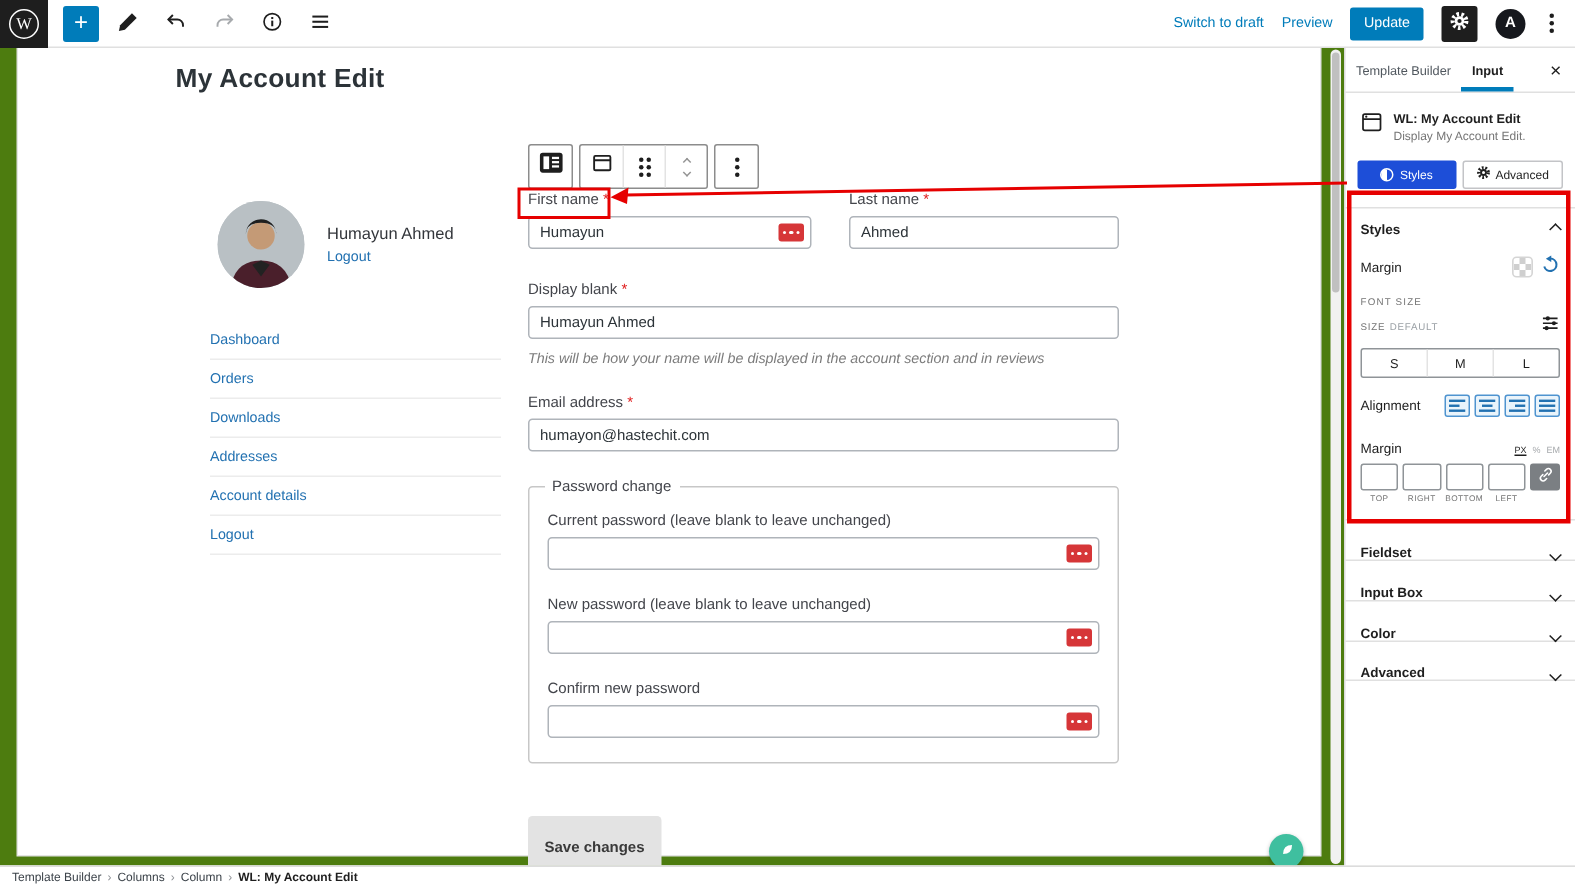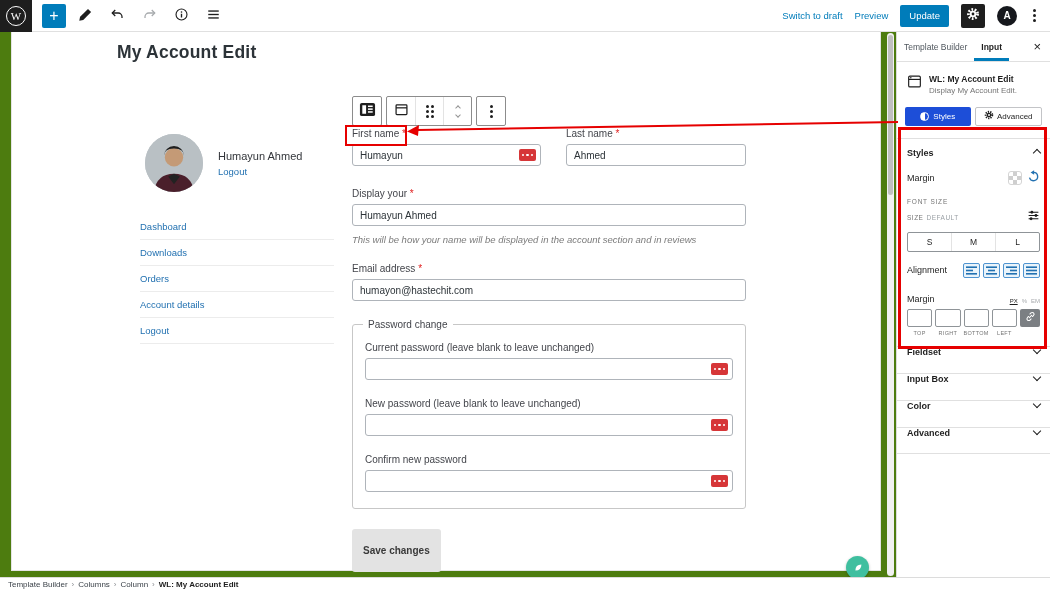--- a/index.html
+++ b/index.html
@@ -53,21 +53,21 @@
   .f-c1{width:189px}.f-c2{width:180px}
   .f-label{display:block;font-size:10px;color:#43454b;margin-bottom:5px}
   .req{color:#e01c1c}
   .in-wrap{position:relative}
   .txt-in{width:100%;height:22px;border:1px solid #afb4ba;border-radius:3px;padding:0 26px 0 7px;font-size:10px;color:#2c3338;background:#fff;font-family:"Liberation Sans",sans-serif}
   .txt-in.noicon{padding-right:7px}
   .req-badge{position:absolute;right:5px;top:5px;width:17px;height:12px;background:#d63638;border-radius:2px;display:flex;align-items:center;justify-content:center;gap:2px}
   .req-badge i{width:2.5px;height:2.5px;border-radius:50%;background:#fff;display:block}
   .f-group{margin-bottom:18px}
   .helper{font-size:9.5px;color:#7b7b7b;font-style:italic;margin:-10px 0 18px}
-  .pw-fieldset{border:1px solid #c7c7c7;border-radius:3px;padding:12px 12px 16px;margin-bottom:20px}
+  .pw-fieldset{border:1px solid #c7c7c7;border-radius:3px;padding:12px 12px 16px;margin-bottom:35px}
   .pw-legend{font-size:10px;color:#43454b;padding:0 5px;margin-left:-2px}
   .save-btn{display:inline-block;background:#e3e3e3;color:#3a3a3a;font-size:10px;font-weight:bold;padding:16px 11px;border-radius:3px;border:none;cursor:pointer}
 
   .scrollbar{position:absolute;right:2px;top:1px;bottom:1px;width:7px;background:#f1f1f1;border-radius:4px}
   .scroll-thumb{position:absolute;top:2px;left:1px;width:5px;height:160px;background:#c0c0c0;border-radius:3px;cursor:grab}
   .chat-bubble{position:absolute;left:846px;top:524px;width:23px;height:23px;border-radius:50%;background:#3fbf9f;display:flex;align-items:center;justify-content:center;cursor:pointer;box-shadow:0 1px 3px rgba(0,0,0,.25)}
 
   
   .sidebar{width:154px;background:#fff;border-left:1px solid #dcdcdc;position:relative;font-size:9px}
   .sb-tabs{height:30px;border-bottom:1px solid #e0e0e0;display:flex;align-items:stretch}
@@ -103,21 +103,21 @@
   .margin-h{display:flex;justify-content:space-between;align-items:flex-end;margin-top:16px}
   .units{display:flex;gap:4px;font-size:6px;color:#a7aaad}
   .unit{cursor:pointer}
   .unit.active{color:#1e1e1e;text-decoration:underline}
   .margin-inputs{display:flex;gap:3px;margin-top:5px}
   .m-in{flex:1;min-width:0;height:18px;border:1px solid #8f9498;border-radius:2px;background:#fff;font-size:8px;padding:0 3px;font-family:"Liberation Sans",sans-serif}
   .link-btn{width:20px;height:18px;background:#7b7f83;border:none;border-radius:2px;display:flex;align-items:center;justify-content:center;cursor:pointer;flex:0 0 20px}
   .m-labels{display:flex;gap:3px;margin-top:3px}
   .m-side{flex:1;text-align:center;font-size:5.5px;color:#757575;letter-spacing:.3px}
   .m-spacer{flex:0 0 20px}
-  .sb-row{height:27px;border-top:1px solid #e0e0e0;display:flex;align-items:flex-start;justify-content:space-between;padding:0 10px;cursor:pointer}
+  .sb-row{height:27px;border-top:1px solid #e0e0e0;display:flex;align-items:flex-end;justify-content:space-between;padding:0 10px;cursor:pointer}
   .sb-row:last-of-type{border-bottom:1px solid #e0e0e0}
   .sb-row-label{font-size:9px;font-weight:bold;color:#1e1e1e}
 
   
   .breadcrumb{position:absolute;left:0;right:0;bottom:0;height:13px;background:#fff;border-top:1px solid #dcdcdc;display:flex;align-items:center;gap:4px;padding:0 8px;font-size:8px;color:#3c434a;z-index:30}
   .bc-item{cursor:pointer}
   .bc-sep{color:#8c8f94}
   .bc-item.current{font-weight:bold;color:#1e1e1e}
 
   
@@ -250,22 +250,23 @@
             <path d="M19.5 23 a10.5 10.5 0 0 1 21 0 q0 -8 -10.5 -8 t-10.5 8z" fill="#1f1f1f"></path>
             <path d="M9 60 q3 -19 21 -19 t21 19z" fill="#4a1f2b"></path>
             <path d="M24 44 l6 8 6 -8 -6 -3z" fill="#222"></path>
           </svg>
         </div>
         <div class="acct-name">Humayun Ahmed</div>
         <a class="acct-logout">Logout</a>
 
         <nav class="acct-nav">
           <div class="nav-item">Dashboard</div>
+          <div class="nav-item">Orders</div>
           <div class="nav-item">Downloads</div>
-          <div class="nav-item">Orders</div>
+          <div class="nav-item">Addresses</div>
           <div class="nav-item">Account details</div>
           <div class="nav-item">Logout</div>
         </nav>
 
         <div class="form-col">
           <div class="f-row">
             <div class="f-c1">
               <label class="f-label"><span>First name</span> <span class="req">*</span></label>
               <div class="in-wrap">
                 <input class="txt-in" type="text" value="Humayun" style="">
@@ -278,21 +279,21 @@
             </div>
             <div class="f-c2">
               <label class="f-label"><span>Last name</span> <span class="req">*</span></label>
               <div class="in-wrap">
                 <input class="txt-in noicon" type="text" value="Ahmed" style="">
               </div>
             </div>
           </div>
 
           <div class="f-group">
-            <label class="f-label"><span>Display your</span> <span class="req">*</span></label>
+            <label class="f-label"><span>Display blank</span> <span class="req">*</span></label>
             <div class="in-wrap">
               <input class="txt-in noicon" type="text" value="Humayun Ahmed" style="">
             </div>
           </div>
           <p class="helper">This will be how your name will be displayed in the account section and in reviews</p>
 
           <div class="f-group">
             <label class="f-label"><span>Email address</span> <span class="req">*</span></label>
             <div class="in-wrap">
               <input class="txt-in noicon" type="text" value="humayon@hastechit.com" style="">

